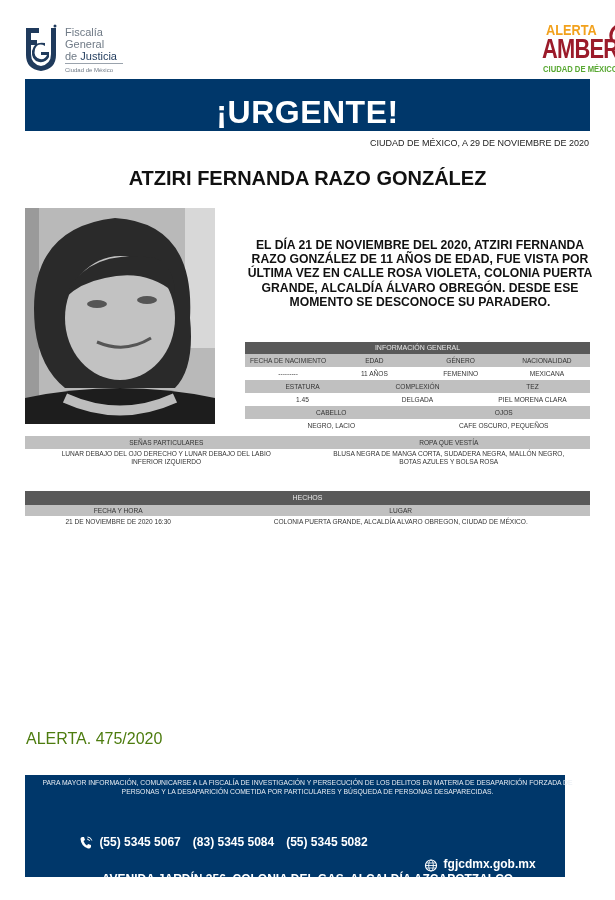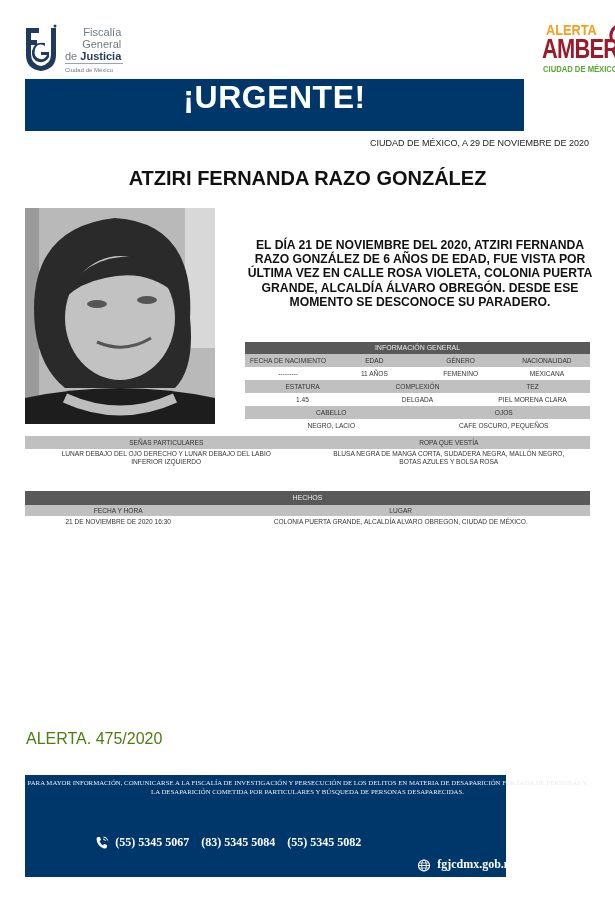--- a/index.html
+++ b/index.html
@@ -2,33 +2,33 @@
 <html><head>
 <meta charset="utf-8">
 <style>
   * { margin: 0; padding: 0; box-sizing: border-box; }
   html, body { width: 615px; height: 900px; background: #ffffff; overflow: hidden; }
   body { position: relative; font-family: "Liberation Sans", sans-serif; color: #222; }
 
   
   .fgj-logo { position: absolute; left: 24px; top: 22px; width: 100px; height: 56px; }
   .fgj-mark { position: absolute; left: 0; top: 2px; width: 34px; height: 48px; }
-  .fgj-text { position: absolute; left: 41px; top: 4px; font-size: 11px; line-height: 12px; color: #6f7a86; text-align: right; }
-  .fgj-text .bold { font-weight: bold; color: #1f3a5c; }
+  .fgj-text { position: absolute; left: 41px; top: 4px; font-size: 11px; line-height: 12px; color: #6f7a86; }
+  .fgj-text .bold { font-weight: normal; color: #1f3a5c; }
   .fgj-rule { position: absolute; left: 41px; top: 41px; width: 58px; height: 1px; background: #9aa3ad; }
   .fgj-city { position: absolute; left: 41px; top: 45px; font-size: 6px; color: #6f7a86; }
 
   .amber-logo { position: absolute; left: 508px; top: 19px; width: 92px; height: 58px; margin-left: 32px; }
   .amber-alerta { position: absolute; left: 6px; top: 2px; font-family: "Liberation Sans", sans-serif; font-weight: bold; font-size: 15px; color: #f2a11c; letter-spacing: 0px; transform: scaleX(0.85); transform-origin: left; }
   .amber-amber { position: absolute; left: 2px; top: 14px; font-weight: bold; font-size: 28px; color: #9b1b2a; transform: scaleX(0.78); transform-origin: left; letter-spacing: -1px; }
   .amber-city { position: absolute; left: 3px; top: 45px; font-weight: bold; font-size: 9px; color: #58a832; transform: scaleX(0.85); transform-origin: left; white-space: nowrap; }
   .amber-rays { position: absolute; left: 68px; top: 4px; width: 22px; height: 20px; }
 
   
-  .urgent-band { position: absolute; left: 25px; top: 79px; width: 499px; height: 52px; background: #00376a; display: flex; align-items: flex-start; justify-content: center; }
+  .urgent-band { position: absolute; left: 25px; top: 79px; width: 565px; height: 52px; background: #00376a; display: flex; align-items: flex-end; justify-content: center; }
   .urgent-title { color: #fff; font-weight: bold; font-size: 32px; letter-spacing: 0.5px; }
 
   .dateline { position: absolute; right: 26px; top: 138px; font-size: 9px; color: #222; }
   .person-name { position: absolute; left: 0; width: 615px; top: 167px; text-align: center; font-weight: bold; font-size: 20px; color: #111; }
 
   .photo { position: absolute; left: 25px; top: 208px; width: 190px; height: 216px; background: #8a8a8a; overflow: hidden; }
 
   .summary { position: absolute; left: 240px; top: 238px; width: 360px; text-align: center; font-weight: bold; font-size: 12.2px; line-height: 14.2px; color: #111; }
 
   
@@ -48,21 +48,21 @@
   .hechos { position: absolute; left: 25px; top: 491px; width: 565px; }
   .hechos .bar-dark { height: 14px; line-height: 14px; }
   .hechos .bar-light { height: 11px; }
   .hechos .row-val { height: 11px; }
   .h-c1 { width: 33%; text-align: center; }
   .h-c2 { width: 67%; text-align: center; }
 
   .alert-num { position: absolute; left: 26px; top: 730px; font-size: 16px; color: #4d7c0f; }
 
   
-  .footer { position: absolute; left: 25px; top: 775px; width: 481px; height: 102px; background: #00376a; color: #fff; font-family: Liberation Serif, serif; }
+  .footer { position: absolute; left: 25px; top: 775px; width: 540px; height: 102px; background: #00376a; color: #fff; }
   .footer-note { position: absolute; left: 0; top: 3px; width: 565px; text-align: center; font-size: 6.8px; line-height: 9px; color: #e6ecf3; }
   .footer-contact { position: absolute; left: 0; top: 38px; width: 565px; text-align: center; font-weight: bold; font-size: 12px; line-height: 15px; }
   .phones-line { position: relative; display: flex; justify-content: center; align-items: center; gap: 0; }
   .phone-icon, .globe-icon { display: inline-block; width: 14px; height: 14px; margin-right: 6px; vertical-align: middle; }
   .phone { margin-right: 12px; }
   .web { margin-left: 44px; display: inline-flex; align-items: center; margin-top: 44px; }
 </style>
 </head>
 <body>
 
@@ -110,21 +110,21 @@
     <ellipse cx="95" cy="110" rx="55" ry="62" fill="#c2c2c2"></ellipse>
     <path d="M40 90 Q60 40 130 50 Q150 60 150 85 Q120 60 80 70 Q55 75 40 90 Z" fill="#2a2a2a"></path>
     <ellipse cx="72" cy="96" rx="10" ry="4" fill="#555"></ellipse>
     <ellipse cx="122" cy="92" rx="10" ry="4" fill="#555"></ellipse>
     <path d="M72 134 Q100 146 126 130" stroke="#555" stroke-width="3" fill="none"></path>
     <path d="M0 190 Q95 170 190 190 L190 216 L0 216 Z" fill="#1d1d1d"></path>
     <path d="M40 190 Q95 215 150 190" stroke="#bdbdbd" stroke-width="10" fill="none"></path>
   </svg>
 </div>
 
-<div class="summary">EL DÍA 21 DE NOVIEMBRE DEL 2020, ATZIRI FERNANDA RAZO GONZÁLEZ DE 6 AÑOS DE EDAD, FUE VISTA POR ÚLTIMA VEZ EN CALLE ROSA VIOLETA, COLONIA PUERTA GRANDE, ALCALDÍA ÁLVARO OBREGÓN. DESDE ESE MOMENTO SE DESCONOCE SU PARADERO.</div>
+<div class="summary">EL DÍA 21 DE NOVIEMBRE DEL 2020, ATZIRI FERNANDA RAZO GONZÁLEZ DE 11 AÑOS DE EDAD, FUE VISTA POR ÚLTIMA VEZ EN CALLE ROSA VIOLETA, COLONIA PUERTA GRANDE, ALCALDÍA ÁLVARO OBREGÓN. DESDE ESE MOMENTO SE DESCONOCE SU PARADERO.</div>
 
 <div class="info">
   <div class="bar-dark">INFORMACIÓN GENERAL</div>
   <div class="bar-light">
     <div class="cell">FECHA DE NACIMIENTO</div>
     <div class="cell">EDAD</div>
     <div class="cell">GÉNERO</div>
     <div class="cell">NACIONALIDAD</div>
   </div>
   <div class="row-val">
@@ -192,14 +192,15 @@
         <svg class="globe-icon" viewBox="0 0 14 14">
           <circle cx="7" cy="7.5" r="5.5" fill="none" stroke="#fff" stroke-width="1.2"></circle>
           <ellipse cx="7" cy="7.5" rx="2.3" ry="5.5" fill="none" stroke="#fff" stroke-width="0.9"></ellipse>
           <line x1="1.5" y1="7.5" x2="12.5" y2="7.5" stroke="#fff" stroke-width="0.9"></line>
           <line x1="2.5" y1="5" x2="11.5" y2="5" stroke="#fff" stroke-width="0.8"></line>
           <line x1="2.5" y1="10" x2="11.5" y2="10" stroke="#fff" stroke-width="0.8"></line>
         </svg>
         <span>fgjcdmx.gob.mx</span>
       </span>
     </div>
+    <div>AVENIDA JARDÍN 356, COLONIA DEL GAS, ALCALDÍA AZCAPOTZALCO</div>
   </div>
 </div>
 
 </body></html>

